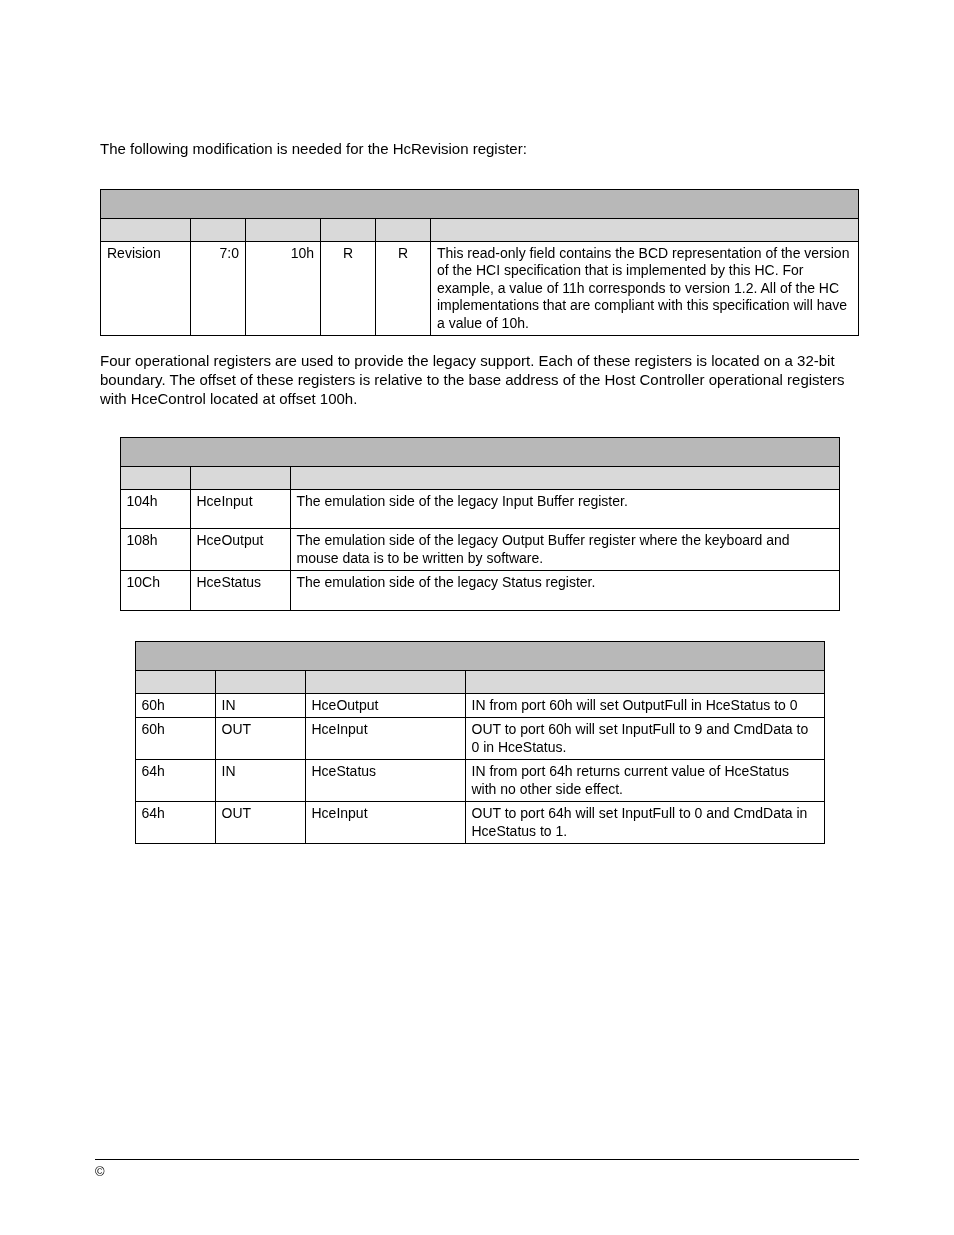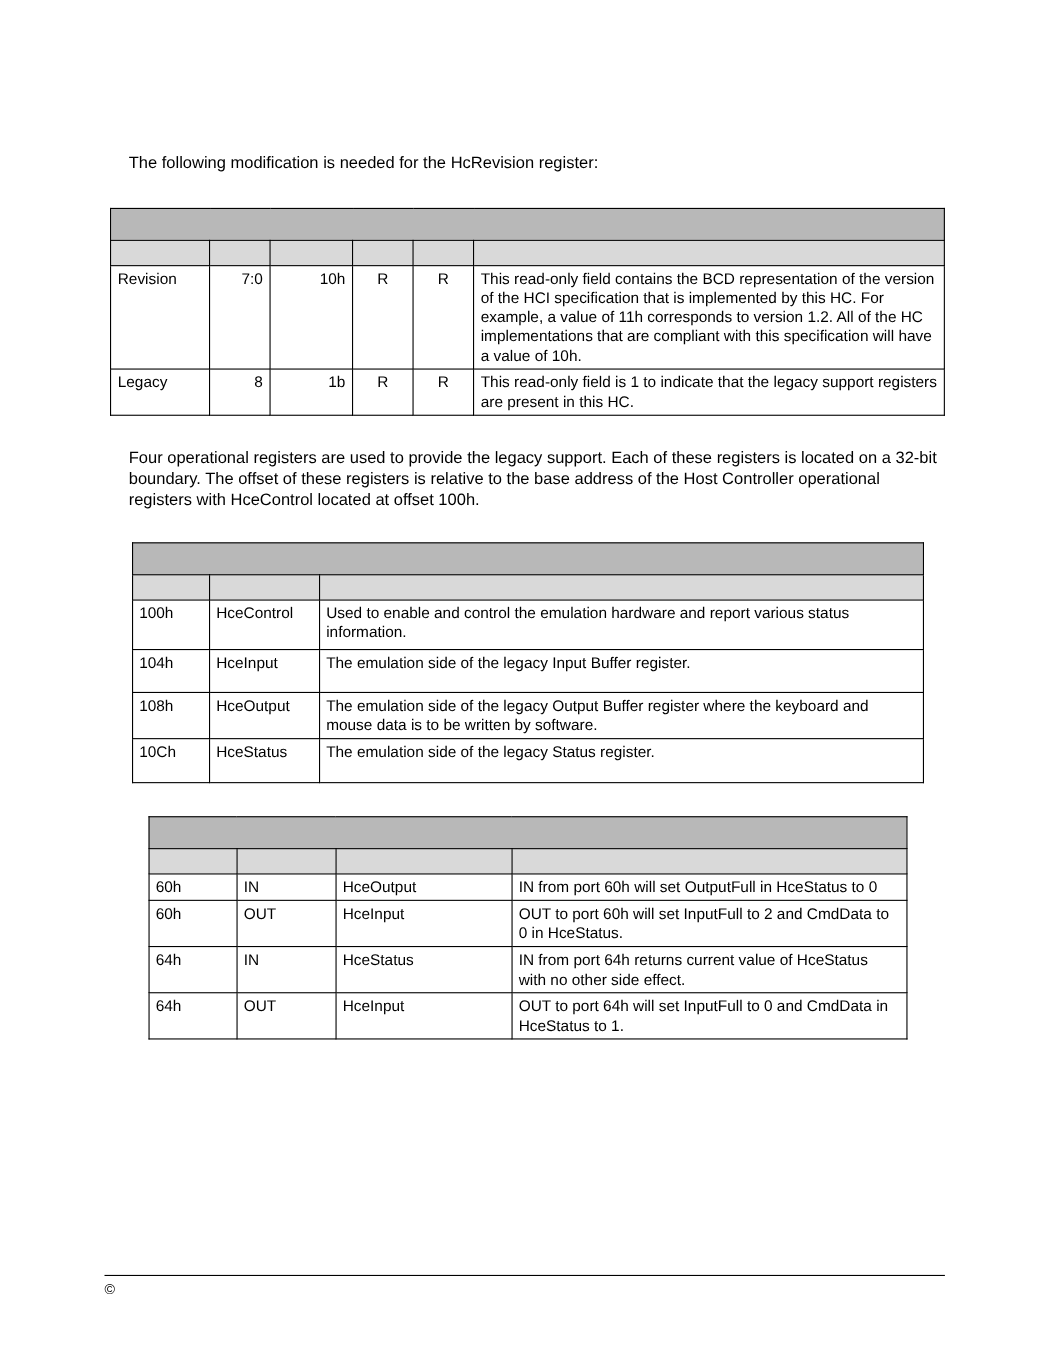--- a/index.html
+++ b/index.html
@@ -13,26 +13,26 @@
   .page {
     width: 954px;
     height: 1235px;
     position: relative;
     box-sizing: border-box;
     padding: 140px 95px 0 100px;
     font-size: 15px;
     line-height: 1.25;
   }
   p.body {
-    margin: 0 0 28px 17px;
+    margin: 0 0 28px 0;
   }
   table {
     border-collapse: collapse;
     width: 100%;
-    margin-bottom: 30px;
+    margin-bottom: 16px;
     font-size: 14px;
   }
   table.t1 { margin-top: 30px; }
   table.t2 { margin: 20px auto 30px auto; width: 720px; }
   table.t3 { margin: 8px auto 0 auto; width: 690px; }
   th, td {
     border: 1px solid #000;
     padding: 3px 6px;
     text-align: left;
     vertical-align: top;
@@ -90,28 +90,20 @@
     </thead>
     <tbody>
       <tr>
         <td>Revision</td>
         <td class="num">7:0</td>
         <td class="num">10h</td>
         <td class="ctr">R</td>
         <td class="ctr">R</td>
         <td>This read-only field contains the BCD representation of the version of the HCI specification that is implemented by this HC. For example, a value of 11h corresponds to version 1.2. All of the HC implementations that are compliant with this specification will have a value of 10h.</td>
       </tr>
-      <tr>
-        <td>Legacy</td>
-        <td class="num">8</td>
-        <td class="num">1b</td>
-        <td class="ctr">R</td>
-        <td class="ctr">R</td>
-        <td>This read-only field is 1 to indicate that the legacy support registers are present in this HC.</td>
-      </tr>
     </tbody>
   </table>
 
   <p class="body">Four operational registers are used to provide the legacy support. Each of these registers is located on a 32-bit boundary. The offset of these registers is relative to the base address of the Host Controller operational registers with HceControl located at offset 100h.</p>
 
   <table class="t2">
     <colgroup>
       <col style="width:70px">
       <col style="width:100px">
       <col>
@@ -120,25 +112,20 @@
       <tr class="band">
           <th colspan="3"></th>
         </tr>
       <tr class="sub">
         <th></th>
         <th></th>
         <th></th>
       </tr>
     </thead>
     <tbody>
-      <tr>
-        <td>100h</td>
-        <td>HceControl</td>
-        <td style="padding-bottom:6px">Used to enable and control the emulation hardware and report various status information.</td>
-      </tr>
       <tr>
         <td>104h</td>
         <td>HceInput</td>
         <td style="padding-bottom:18px">The emulation side of the legacy Input Buffer register.</td>
       </tr>
       <tr>
         <td>108h</td>
         <td>HceOutput</td>
         <td>The emulation side of the legacy Output Buffer register where the keyboard and mouse data is to be written by software.</td>
       </tr>
@@ -173,21 +160,21 @@
       <tr>
         <td>60h</td>
         <td>IN</td>
         <td>HceOutput</td>
         <td>IN from port 60h will set OutputFull in HceStatus to 0</td>
       </tr>
       <tr>
         <td>60h</td>
         <td>OUT</td>
         <td>HceInput</td>
-        <td>OUT to port 60h will set InputFull to 2 and CmdData to 0 in HceStatus.</td>
+        <td>OUT to port 60h will set InputFull to 9 and CmdData to 0 in HceStatus.</td>
       </tr>
       <tr>
         <td>64h</td>
         <td>IN</td>
         <td>HceStatus</td>
         <td>IN from port 64h returns current value of HceStatus with no other side effect.</td>
       </tr>
       <tr>
         <td>64h</td>
         <td>OUT</td>

